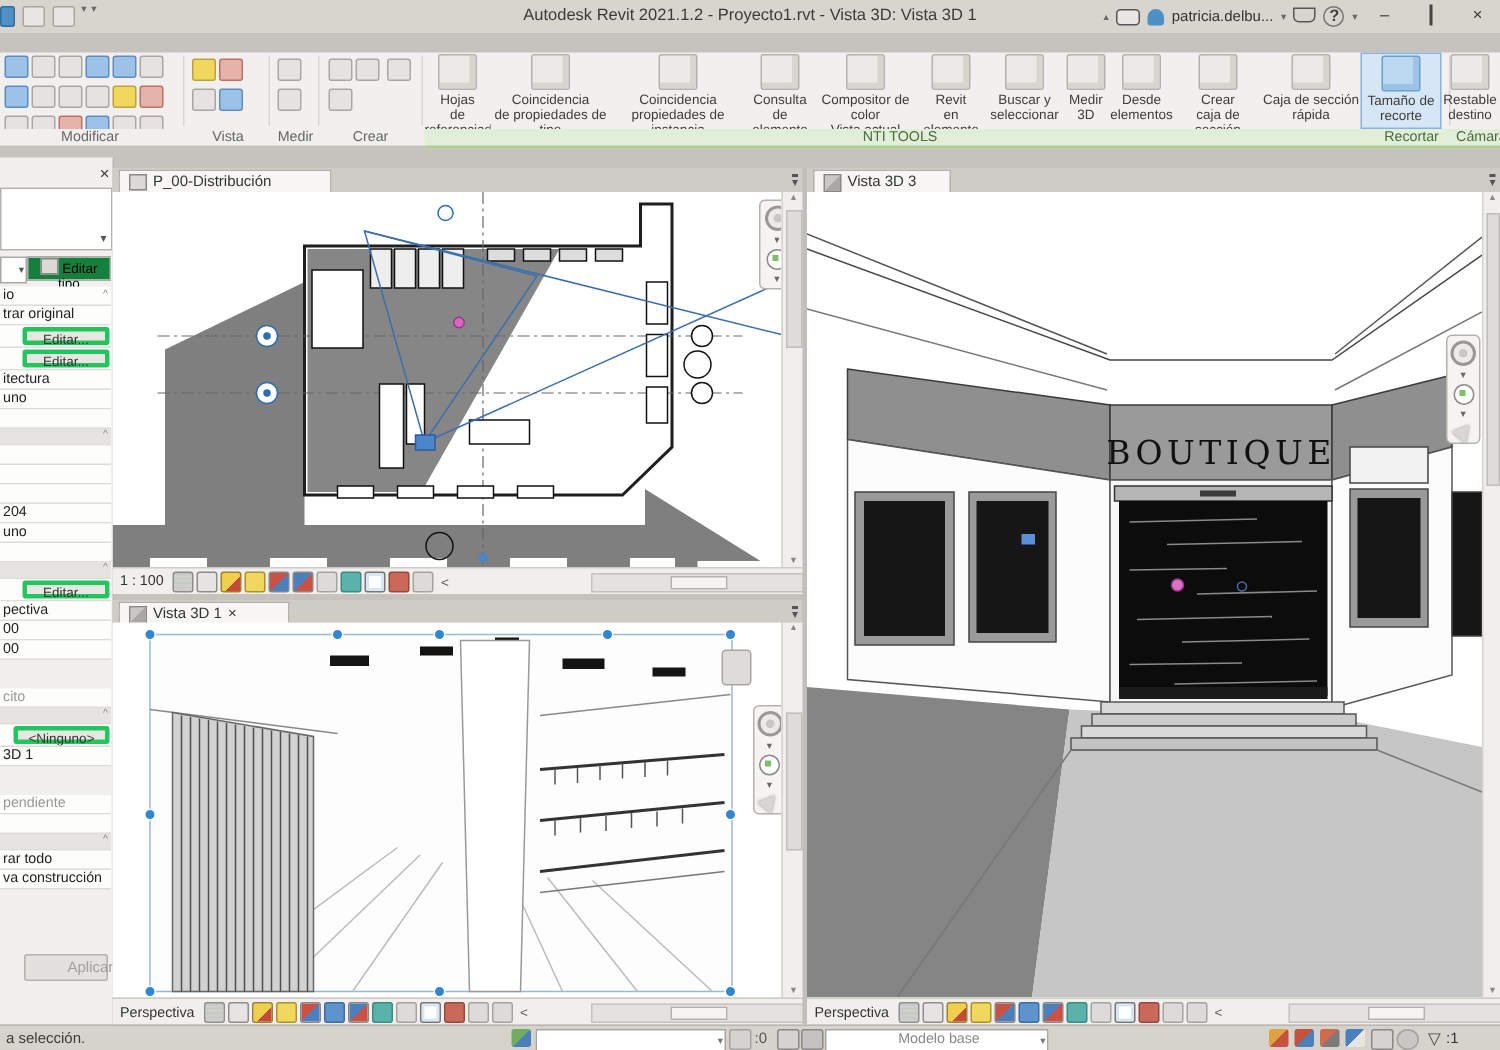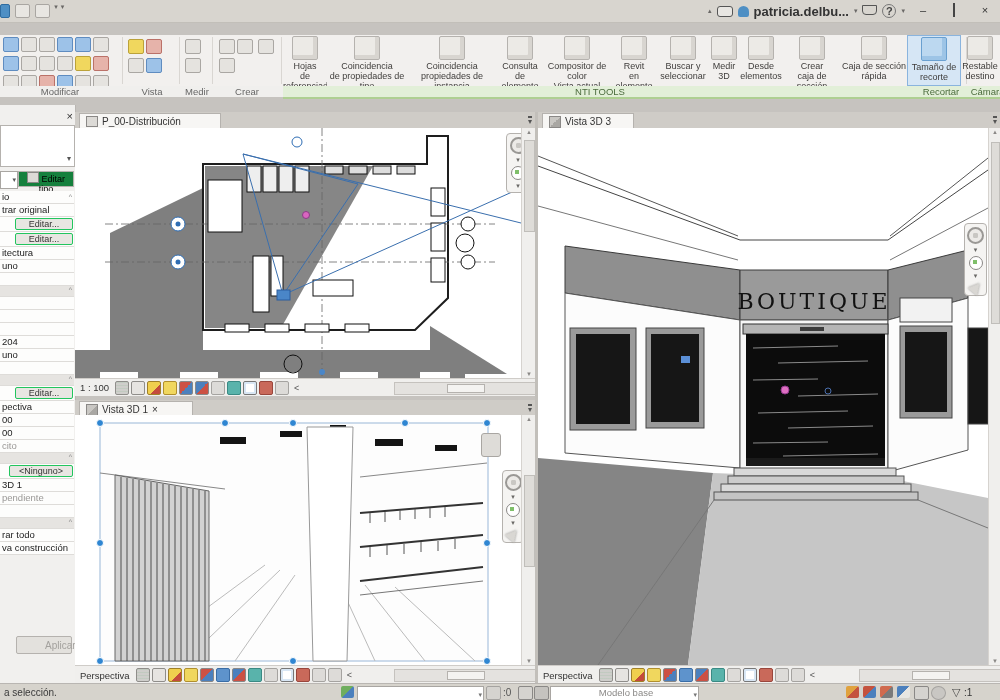--- a/index.html
+++ b/index.html
@@ -7,21 +7,21 @@
   .abs{position:absolute;}
   
   #titlebar{left:0;top:0;width:1000px;height:22px;background:#d8d5cf;border-bottom:1px solid #c2bfb9;}
   #title{left:0;right:0;top:4px;text-align:center;font-size:11px;color:#3a3a3a;}
   .qat-ico{display:inline-block;width:13px;height:12px;border:1px solid #a9a6a2;background:#e8e6e2;border-radius:2px;margin:4px 1px 0 1px;vertical-align:top;}
   .qat-blue{background:#4e8fc4;border-color:#2f6ca0;}
   .caret{font-size:7px;color:#6a6866;vertical-align:middle;}
   #tb-right{right:2px;top:0;height:22px;display:flex;align-items:center;gap:5px;}
   .binoc{width:14px;height:9px;border:1.5px solid #555;border-radius:3px;background:#e8e6e2;}
   .person{width:11px;height:11px;background:#4e8fc4;border-radius:50% 50% 20% 20%;}
-  .user-name{font-size:13px;color:#333;font-weight:bold;}
+  .user-name{font-size:10px;color:#333;}
   .cart{width:13px;height:8px;border:1.5px solid #555;border-radius:0 0 4px 4px;margin-top:-3px;}
   .help{font-size:11px;font-weight:bold;color:#444;border:1.5px solid #777;border-radius:50%;width:12px;height:12px;line-height:12px;text-align:center;}
   .winbtn{width:26px;height:16px;text-align:center;line-height:14px;font-size:11px;color:#333;}
   .maxbox{width:9px;height:8px;border:1.5px solid #444;margin:3px auto;}
   
   #menubar{left:0;top:22px;width:1000px;height:13px;background:#dedbd5;display:flex;align-items:center;}
   .mtab{padding:0 9px;font-size:10.5px;color:#3c3c3c;white-space:nowrap;}
   .mtab.ctx{background:#d5e9c4;color:#2c5e23;border:1px solid #a9c793;border-bottom:none;padding:0 10px;height:13px;line-height:13px;}
   
   #ribbon{left:0;top:35px;width:1000px;height:51px;background:#f2f0ee;border-bottom:1px solid #c9c6c2;}
@@ -37,24 +37,24 @@
   .rbtn.hl .rbi{background:#bcd8f0;border-color:#6aa0d0;box-shadow:inset -4px -4px 0 #9dc4e6;}
   #labelstrip{left:0;top:86px;width:1000px;height:11px;background:#f0efed;font-size:9.5px;color:#666;}
   #greenstrip{left:283px;top:86px;width:717px;height:11px;background:#e2efd8;border-bottom:2px solid #aecf92;font-size:9.5px;color:#4a6b3c;}
   .plabel{position:absolute;top:0;transform:translateX(-50%);white-space:nowrap;}
   
   #props{left:0;top:105px;width:75px;height:578px;background:#f1f0ee;border-right:1px solid #b9b6b2;}
   .pclose{position:absolute;right:2px;top:5px;font-size:11px;color:#333;}
   .typesel{position:absolute;left:0;top:20px;width:73px;height:40px;background:#fff;border:1px solid #b5b2ae;}
   .pv,.ph,.pb{position:relative;background:#fdfdfc;border-bottom:1px solid #dedcd9;font-size:9.5px;overflow:hidden;white-space:nowrap;padding-left:2px;}
   .pv{height:12px;line-height:12px;color:#222;}
-  .pv.dim{color:#9a9896;}
+  .pv.dim{color:#9a9896;margin-top:19px;}
   .ph{height:10px;background:#e6e4e1;color:#777;}
   .pb{height:14px;}
-  .pbtn{position:absolute;right:1px;top:1px;width:58px;height:12px;font-size:9px;line-height:10px;background:#e8e6e2;border:1px solid #22c55e;border-radius:2px;color:#333;padding:0;}
+  .pbtn{position:absolute;right:1px;top:1px;width:58px;height:12px;font-size:9px;line-height:10px;background:#e8e6e2;border:3px solid #22c55e;border-radius:2px;color:#333;padding:0;}
   .pinch{position:absolute;right:2px;top:0;font-size:7px;color:#888;}
   #applybtn{position:absolute;left:16px;top:531px;width:56px;height:18px;background:#e3e1dd;border:1px solid #b5b2ae;color:#a3a19d;font-size:10px;border-radius:2px;padding-left:28px;}
   
   .tabbar{background:#cfccc7;border-bottom:1px solid #b5b2ae;}
   .vtab{position:absolute;top:1px;height:15px;background:#f7f6f4;border:1px solid #b5b2ae;border-bottom:none;display:flex;align-items:center;gap:4px;padding:0 6px;font-size:10px;color:#333;}
   .tabico{width:10px;height:9px;border:1px solid #8a8886;background:#dcdad6;}
   .cubeico{width:10px;height:10px;background:linear-gradient(135deg,#c9c7c3 50%,#a9a7a3 50%);border:1px solid #8a8886;}
   .tablist{position:absolute;right:3px;top:4px;font-size:8px;color:#555;border-top:2px solid #555;line-height:7px;}
   .canvas{background:#ffffff;overflow:hidden;}
   .ctrlbar{background:#f0efed;border-top:1px solid #cfccc8;display:flex;align-items:center;padding-left:5px;gap:2px;}
@@ -91,20 +91,21 @@
 </style>
 </head>
 <body>
 
 <div id="titlebar" class="abs">
   <span class="qat-ico qat-blue" style="margin-left:0;width:8px"></span>
   <span class="qat-ico"></span>
   <span class="qat-ico"></span>
   <span class="caret">▾</span>
   <span class="caret">▾</span>
+  <div id="title" class="abs">Autodesk Revit 2021.1.2 - Proyecto1.rvt - Vista 3D: Vista 3D 1</div>
   <div id="tb-right" class="abs">
     <span class="caret">▴</span>
     <span class="binoc"></span>
     <span class="person"></span>
     <span class="user-name">patricia.delbu...</span>
     <span class="caret">▾</span>
     <span class="cart"></span>
     <span class="help">?</span>
     <span class="caret">▾</span>
     <span class="winbtn">–</span>

